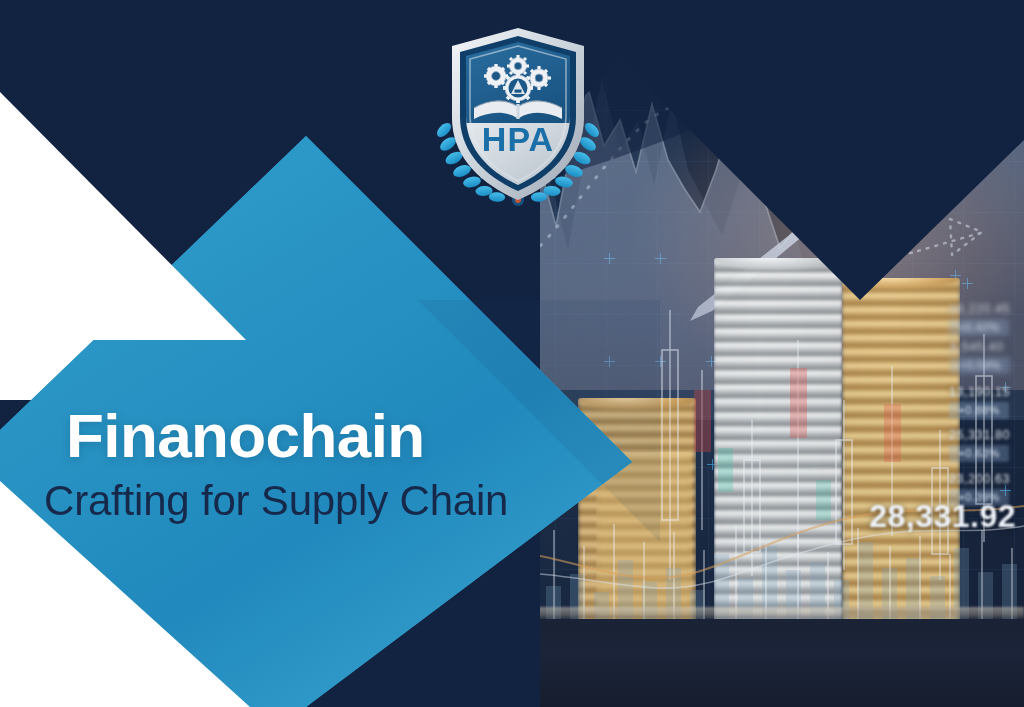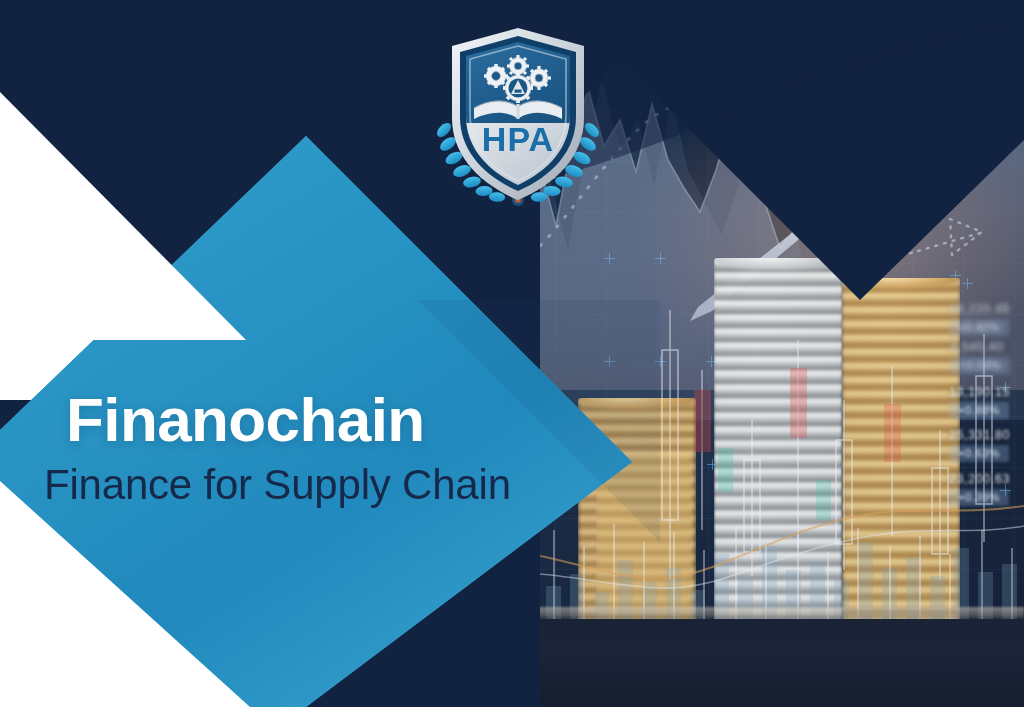--- a/index.html
+++ b/index.html
@@ -111,21 +111,21 @@
 
   
   .logo-wrap { position: absolute; left: 418px; top: 22px; width: 200px; height: 200px; }
   .logo-tagline {
     position: absolute; left: 418px; top: 193px; width: 200px;
     text-align: center; color: #e8eef6; font-size: 15.5px; letter-spacing: 0.25px;
     text-shadow: 0 1px 4px rgba(0,0,0,0.45);
   }
 
   
-  .title-block { position: absolute; left: 66px; top: 389px; width: 560px; }
+  .title-block { position: absolute; left: 66px; top: 405px; width: 560px; }
   .main-title {
     font-size: 62px; font-weight: bold; color: #ffffff;
     letter-spacing: -0.6px; line-height: 1.0;
     text-shadow: 0 2px 10px rgba(10,45,70,0.22);
   }
   .sub-title {
     margin-top: 12px; margin-left: -22px;
     font-size: 42px; font-weight: normal; color: #16294b;
     letter-spacing: -0.2px; line-height: 1.05;
   }
@@ -353,20 +353,21 @@
       <span class="chip">+0.88%</span>
     </div>
     <div class="quote blurry2" style="top:428px;">
       <span class="val">25,331.80</span>
       <span class="chip">+0.63%</span>
     </div>
     <div class="quote blurry2" style="top:472px;">
       <span class="val">23,200.63</span>
       <span class="chip">+0.39%</span>
     </div>
+    <div class="bignum">28,331.92</div>
 
     <div class="mini-panel">
       <svg class="mini-spark" style="top:14px;" viewBox="0 0 48 20">
         <path d="M0,16 L8,10 L14,14 L22,5 L30,12 L38,4 L48,9" fill="none" stroke="rgba(225,238,248,0.8)" stroke-width="1.4"></path>
       </svg>
       <div class="mini-row" style="top:8px;left:58px;">1,322.79</div>
       <div class="mini-chip" style="top:24px;left:56px;width:46px;"></div>
       <svg class="mini-spark" style="top:52px;" viewBox="0 0 48 20">
         <path d="M0,14 L9,16 L16,8 L24,12 L32,6 L40,10 L48,3" fill="none" stroke="rgba(225,238,248,0.8)" stroke-width="1.4"></path>
       </svg>
@@ -584,16 +585,16 @@
 
       <text x="100" y="129" text-anchor="middle" font-family="Liberation Sans, sans-serif" font-size="34" font-weight="bold" fill="#1b6fa8" letter-spacing="1">HPA</text>
     </svg>
     
     
   </div>
 
 
   <div class="title-block">
     <div class="main-title">Finanochain</div>
-    <div class="sub-title">Finance for Supply Chain</div>
+    <div class="sub-title">Crafting for Supply Chain</div>
   </div>
 
 </div>
 
 </body></html>

